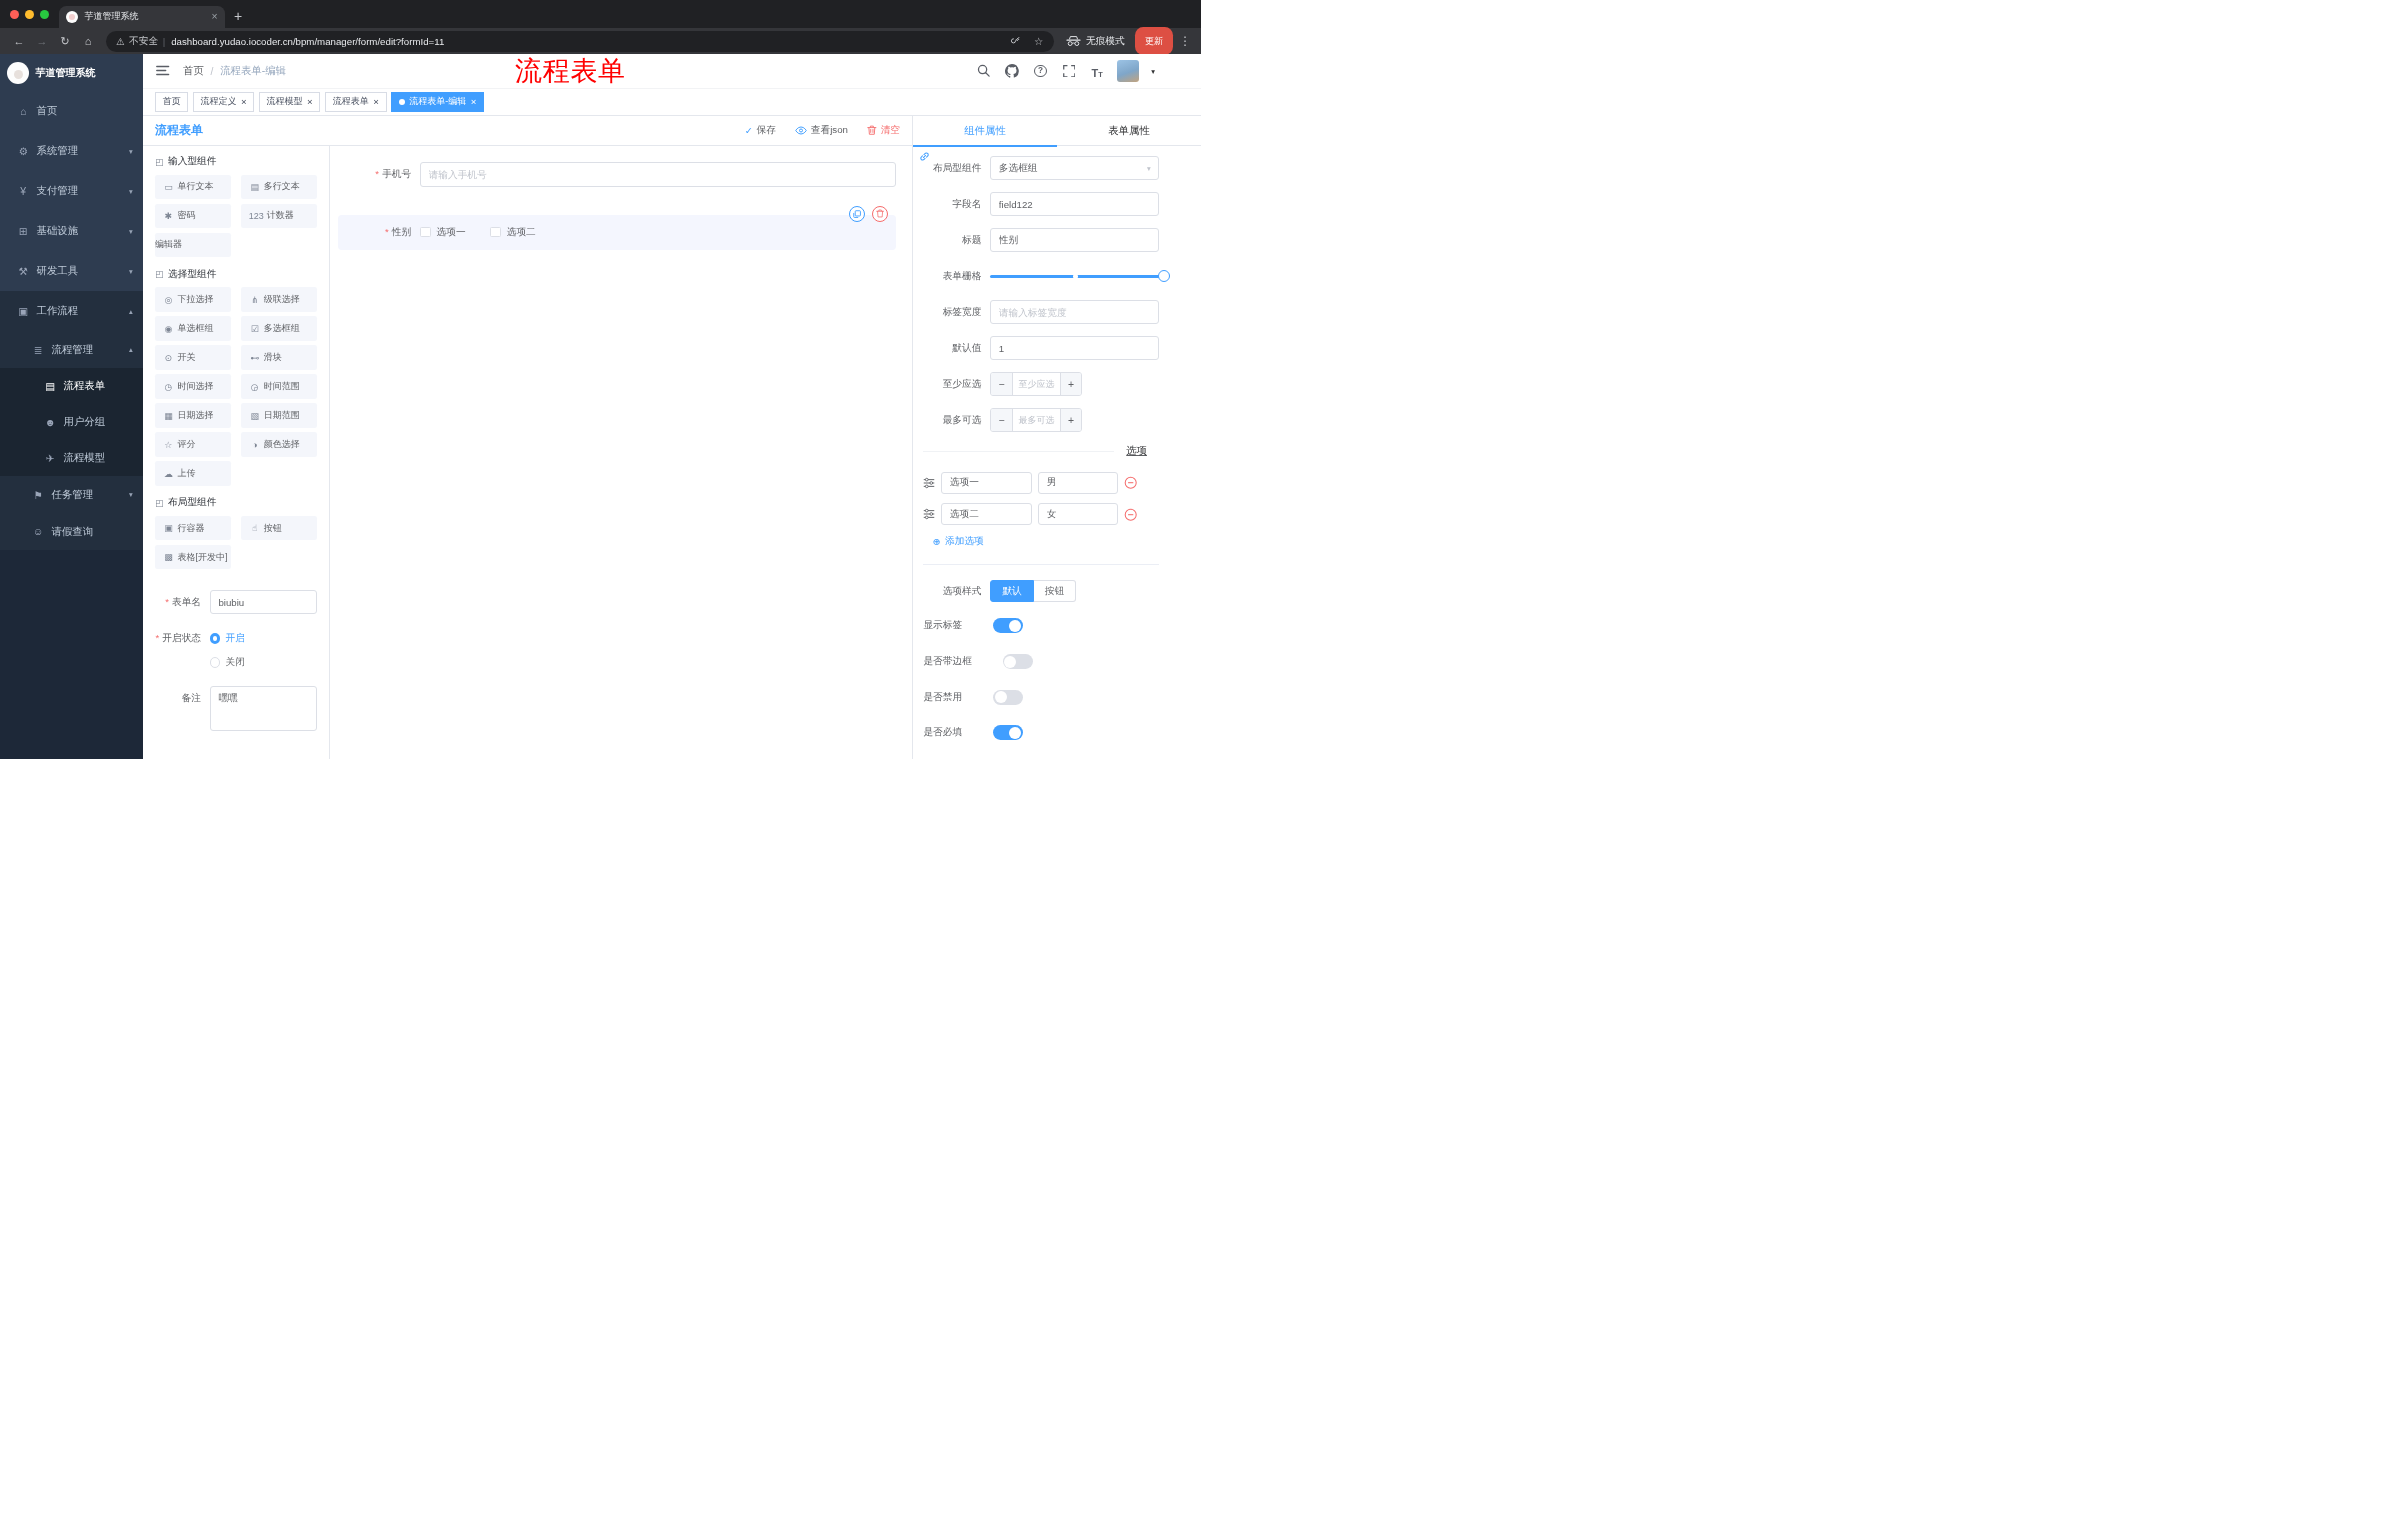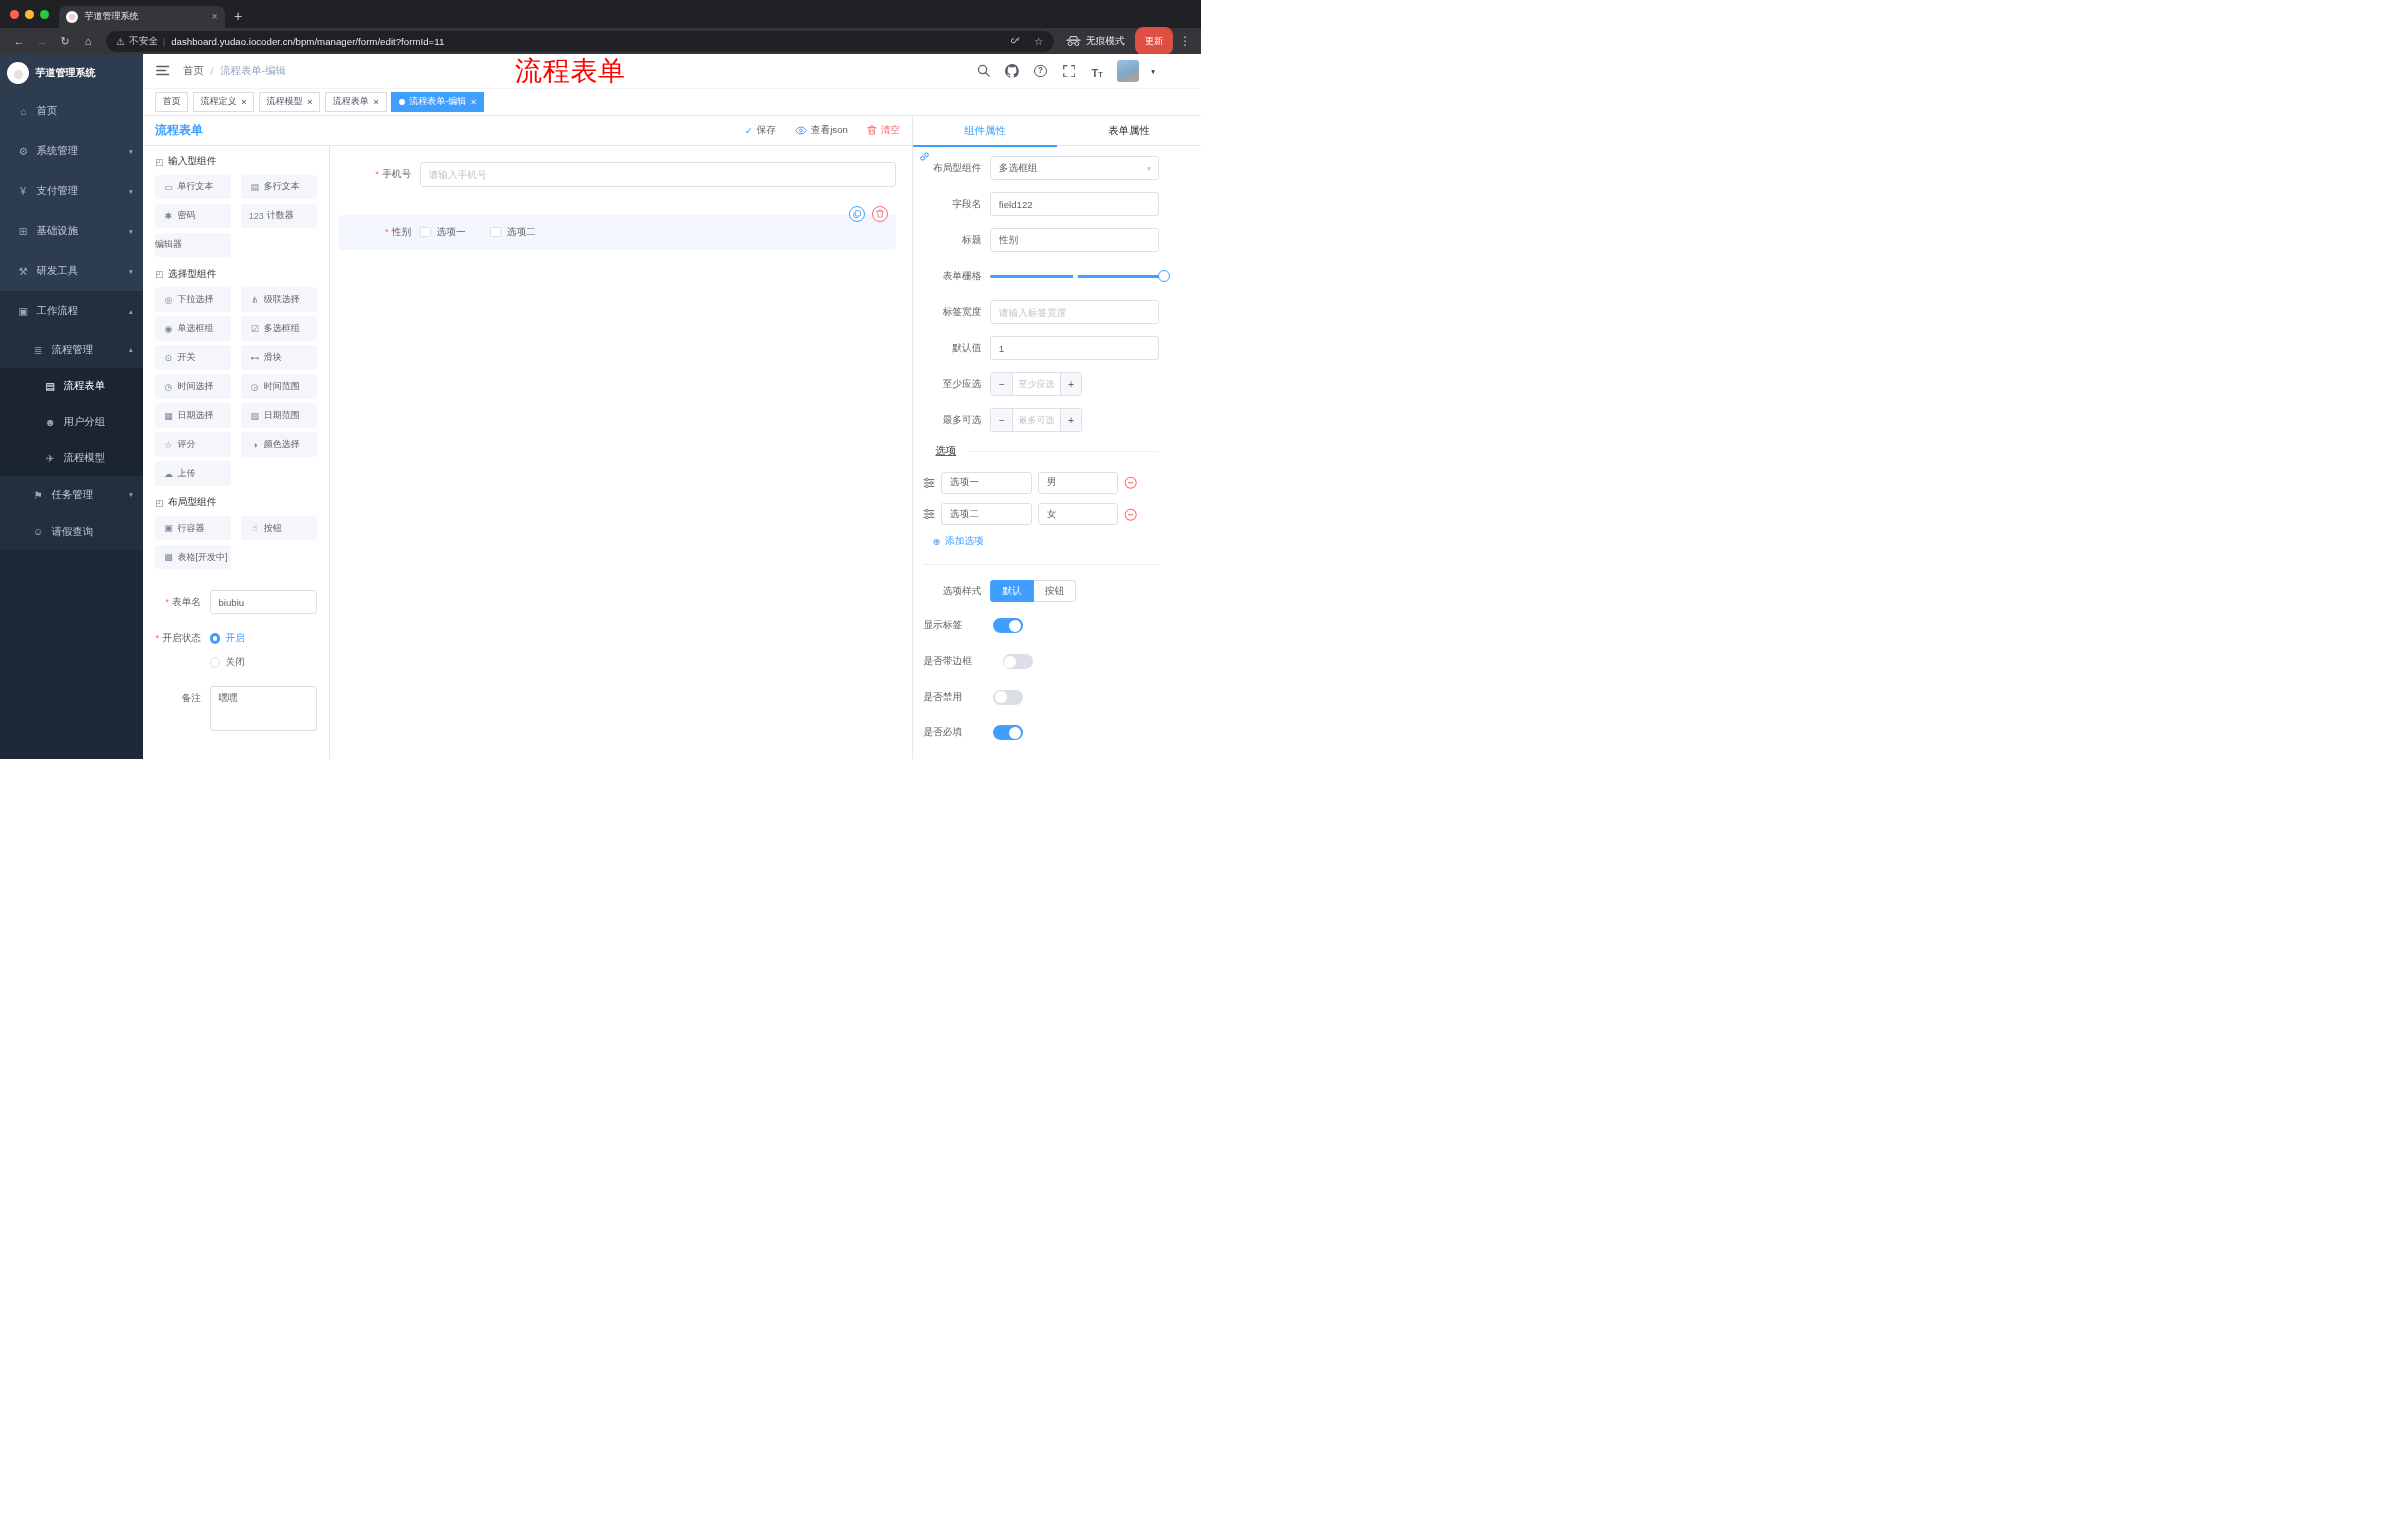--- a/index.html
+++ b/index.html
@@ -129,21 +129,21 @@
   .sel .caret { color:#c0c4cc; font-size:7.4px; }
   .slider { height:24px; display:flex; align-items:center; margin-right:-4.5px; }
   .track { height:3px; background:#409eff; border-radius:1.5px; flex:1; position:relative; }
   .mark-dot { position:absolute; left:48%; top:-0.7px; width:4.5px; height:4.5px; border-radius:50%; background:#fff; }
   .handle { position:absolute; right:-6px; top:-4.5px; width:12px; height:12px; background:#fff; border:1.5px solid #409eff; border-radius:50%; cursor:grab; }
   .stepper { display:flex; height:24px; width:92px; border:0.7px solid #dcdfe6; border-radius:3px; overflow:hidden; background:#fff; }
   .st-btn { width:21.5px; flex:none; background:#f5f7fa; color:#606266; display:flex; align-items:center; justify-content:center; font-size:10.4px; cursor:pointer; }
   .st-btn.minus { border-right:0.7px solid #dcdfe6; }
   .st-btn.plus { border-left:0.7px solid #dcdfe6; }
   .st-val { flex:1; min-width:0; border:none; text-align:center; font-size:9px; color:#606266; }
-  .opt-divider { position:relative; text-align:left; margin:4.5px 0 13.4px;text-decoration:underline; }
+  .opt-divider { position:relative; text-align:right; margin:4.5px 0 13.4px;text-decoration:underline; }
   .opt-divider::before { content:""; position:absolute; left:0; right:0; top:50%; height:0.7px; background:#f0f2f5; }
   .opt-divider span { position:relative; background:#fff; padding:0 12px; color:#303133; font-size:10.4px; }
   .opt-row { display:flex; align-items:center; gap:6px; margin-bottom:9.7px; }
   .opt-in1 { width:91px; height:22px; flex:none; }
   .opt-in2 { width:80px; height:22px; flex:none; }
   .drag-ic { color:#606266; display:flex; cursor:grab; }
   .rm-ic { display:flex; cursor:pointer; }
   .add-opt { color:#409eff; font-size:9.7px; display:flex; align-items:center; gap:4.5px; margin:3px 0 16.3px 9px; cursor:pointer; }
   .hr { border:none; border-top:0.7px solid #ebeef5; margin:0 0 15px; }
   .seg { display:inline-flex; }

